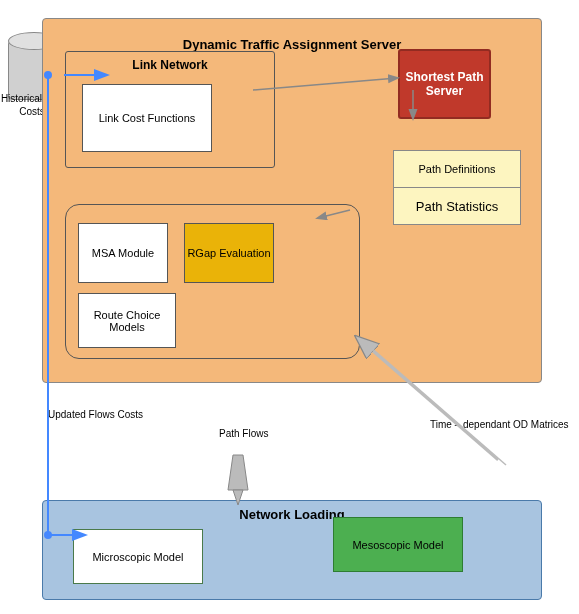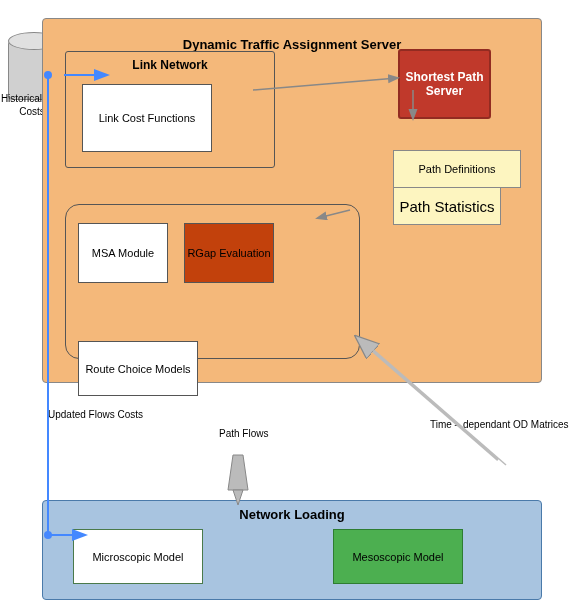--- a/index.html
+++ b/index.html
@@ -115,28 +115,28 @@
       justify-content: center;
       font-size: 11px;
       margin-top: 11px;
     }
 
     
     .path-statistics {
       position: absolute;
       top: 168px;
       left: 350px;
-      width: 108px;
+      width: 128px;
       height: 38px;
       background: #fdf5c0;
       border: 1.5px solid #888;
       display: flex;
       align-items: center;
       justify-content: center;
-      font-size: 15px;
+      font-size: 13px;
     }
 
     
     .lower-inner {
       position: absolute;
       top: 185px;
       left: 22px;
       width: 295px;
       height: 155px;
       background: #f4b87a;
@@ -160,44 +160,43 @@
       font-size: 11px;
     }
 
     
     .rgap-eval {
       position: absolute;
       top: 18px;
       left: 118px;
       width: 90px;
       height: 60px;
-      background: #c2410c;
+      background: #eab308;
       border: 1.5px solid #555;
       display: flex;
       align-items: center;
       justify-content: center;
       text-align: center;
       font-size: 11px;
     }
 
     
     .route-choice {
       position: absolute;
       top: 88px;
       left: 12px;
-      width: 120px;
+      width: 98px;
       height: 55px;
       background: #fff;
       border: 1.5px solid #555;
       display: flex;
       align-items: center;
       justify-content: center;
       text-align: center;
       font-size: 11px;
-      margin-top: 48px;
     }
 
     
     .cylinder {
       position: absolute;
       top: 28px;
       left: 4px;
       width: 60px;
       height: 80px;
     }
@@ -269,21 +268,21 @@
       display: flex;
       align-items: center;
       justify-content: center;
       text-align: center;
       font-size: 11px;
     }
 
     
     .mesoscopic {
       position: absolute;
-      top: 28px;
+      top: 16px;
       left: 290px;
       width: 130px;
       height: 55px;
       background: #4caf50;
       border: 1.5px solid #2e7d32;
       display: flex;
       align-items: center;
       justify-content: center;
       text-align: right;
       font-size: 11px;

